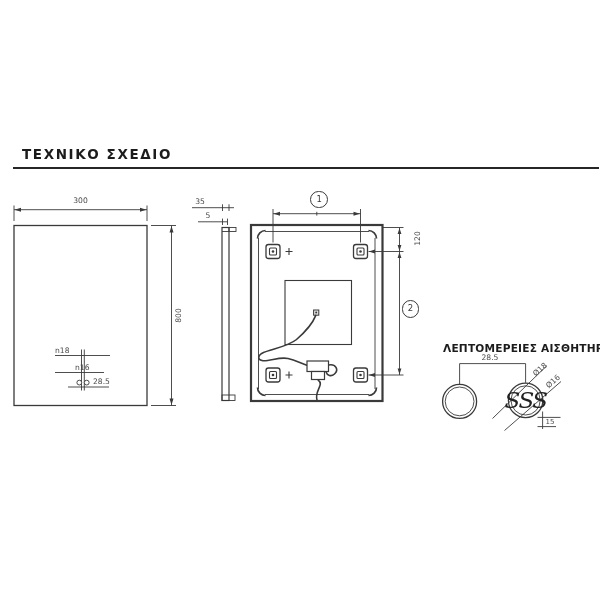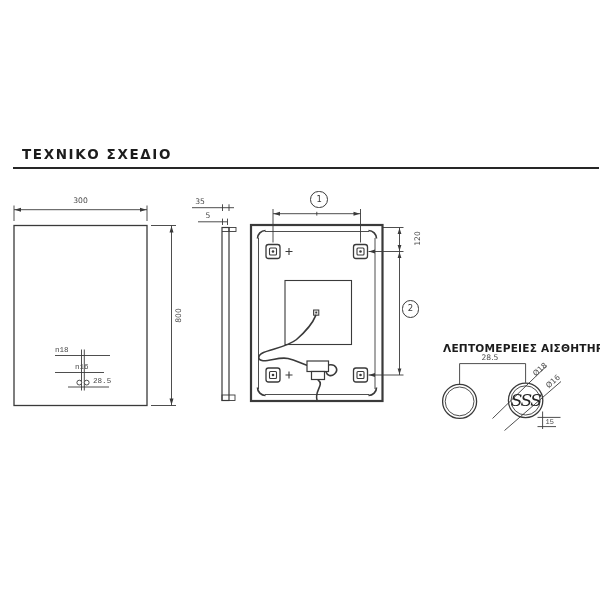--- a/index.html
+++ b/index.html
@@ -3,28 +3,28 @@
 <meta charset="utf-8">
 <style>
   html,body{margin:0;padding:0;background:#ffffff;}
   #page{position:relative;width:600px;height:600px;background:#ffffff;overflow:hidden;
         font-family:"DejaVu Sans","Liberation Sans",sans-serif;}
   .abs{position:absolute;}
   #drawing-svg{position:absolute;left:0;top:0;}
   .doc-title{font-size:13.5px;font-weight:700;letter-spacing:1.6px;color:#1c1c1c;white-space:nowrap;}
   .title-rule{height:2.4px;background:#262626;}
   .dim{font-size:7.6px;color:#4a4a4a;text-align:center;white-space:nowrap;}
-  .dim-left{text-align:left;font-family:Liberation Mono, monospace;}
+  .dim-left{text-align:left;}
   .rot90{transform:rotate(-90deg);transform-origin:center center;}
   .rot42{transform:rotate(-42deg);transform-origin:center center;}
   .callout{width:15.6px;height:15.6px;border:1px solid #3a3a3a;border-radius:50%;
            font-size:8.5px;color:#3a3a3a;text-align:center;line-height:15.6px;background:#fff;}
   .detail-title{font-size:10.6px;font-weight:700;letter-spacing:0.2px;color:#1c1c1c;white-space:nowrap;}
   .sensor-symbol{font-family:"DejaVu Serif","Liberation Serif",serif;font-style:italic;
-                 font-size:17px;letter-spacing:-1.5px;color:#222;text-align:center;line-height:30px;}
+                 font-size:23px;letter-spacing:-1.5px;color:#222;text-align:center;line-height:30px;}
 </style>
 </head>
 <body>
 
 <div id="page">
 
   <svg id="drawing-svg" width="600" height="600" viewBox="0 0 600 600">
     <g stroke="#3a3a3a" fill="none" stroke-width="1.1">
 
       <g>

